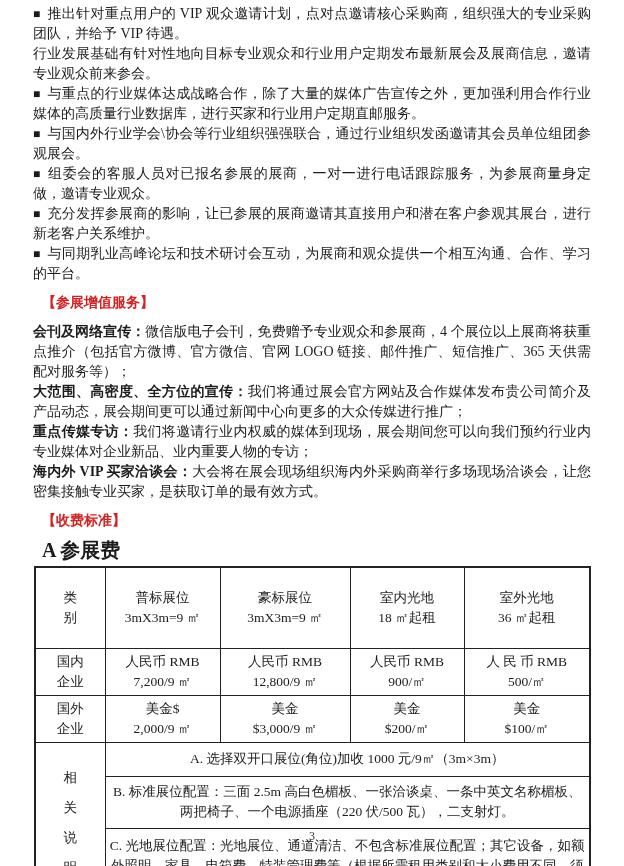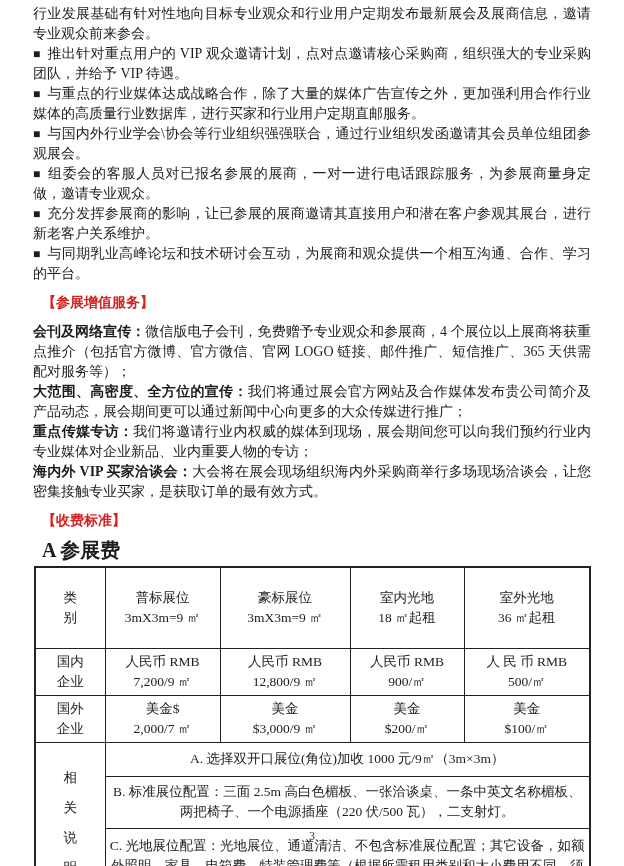--- a/index.html
+++ b/index.html
@@ -55,22 +55,22 @@
     text-align:center;
     font-size:12px;
     color:#333;
   }
 </style>
 </head>
 <body>
 
 <div class="page">
 
+  <p class="para"><span class="bullet">■</span><span>推出针对重点用户的 VIP 观众邀请计划，点对点邀请核心采购商，组织强大的专业采购团队，并给予 VIP 待遇。</span></p>
   <p class="para"><span class="bullet"></span><span>行业发展基础有针对性地向目标专业观众和行业用户定期发布最新展会及展商信息，邀请专业观众前来参会。</span></p>
-  <p class="para"><span class="bullet">■</span><span>推出针对重点用户的 VIP 观众邀请计划，点对点邀请核心采购商，组织强大的专业采购团队，并给予 VIP 待遇。</span></p>
   <p class="para"><span class="bullet">■</span><span>与重点的行业媒体达成战略合作，除了大量的媒体广告宣传之外，更加强利用合作行业媒体的高质量行业数据库，进行买家和行业用户定期直邮服务。</span></p>
   <p class="para"><span class="bullet">■</span><span>与国内外行业学会\协会等行业组织强强联合，通过行业组织发函邀请其会员单位组团参观展会。</span></p>
   <p class="para"><span class="bullet">■</span><span>组委会的客服人员对已报名参展的展商，一对一进行电话跟踪服务，为参展商量身定做，邀请专业观众。</span></p>
   <p class="para"><span class="bullet">■</span><span>充分发挥参展商的影响，让已参展的展商邀请其直接用户和潜在客户参观其展台，进行新老客户关系维护。</span></p>
   <p class="para"><span class="bullet">■</span><span>与同期乳业高峰论坛和技术研讨会互动，为展商和观众提供一个相互沟通、合作、学习的平台。</span></p>
 
   <h3 class="red-heading">【参展增值服务】</h3>
   <p class="para"><b class="lead">会刊及网络宣传：</b><span>微信版电子会刊，免费赠予专业观众和参展商，4 个展位以上展商将获重点推介（包括官方微博、官方微信、官网 LOGO 链接、邮件推广、短信推广、365 天供需配对服务等）；</span></p>
   <p class="para"><b class="lead">大范围、高密度、全方位的宣传：</b><span>我们将通过展会官方网站及合作媒体发布贵公司简介及产品动态，展会期间更可以通过新闻中心向更多的大众传媒进行推广；</span></p>
   <p class="para"><b class="lead">重点传媒专访：</b><span>我们将邀请行业内权威的媒体到现场，展会期间您可以向我们预约行业内专业媒体对企业新品、业内重要人物的专访；</span></p>
@@ -129,21 +129,21 @@
             <div>人 民 币 RMB</div>
             <div>500/㎡</div>
           </td>
     </tr>
     <tr>
       <td class="price-row">
             <div class="w2">国外企业</div>
           </td>
       <td class="price-row">
             <div>美金$</div>
-            <div>2,000/7 ㎡</div>
+            <div>2,000/9 ㎡</div>
           </td>
       <td class="price-row">
             <div>美金</div>
             <div>$3,000/9 ㎡</div>
           </td>
       <td class="price-row">
             <div>美金</div>
             <div>$200/㎡</div>
           </td>
       <td class="price-row">

